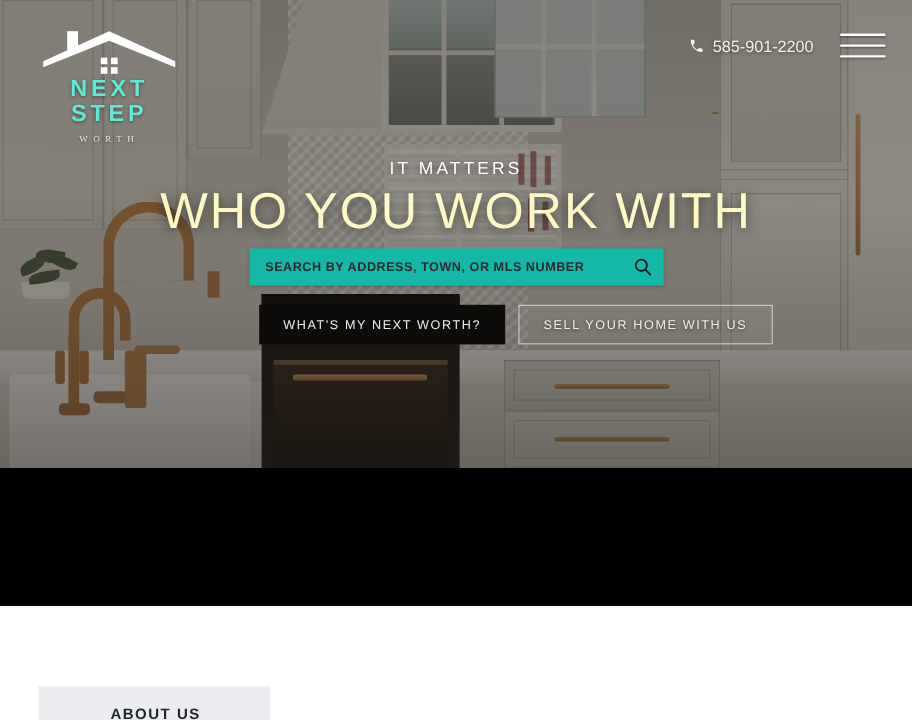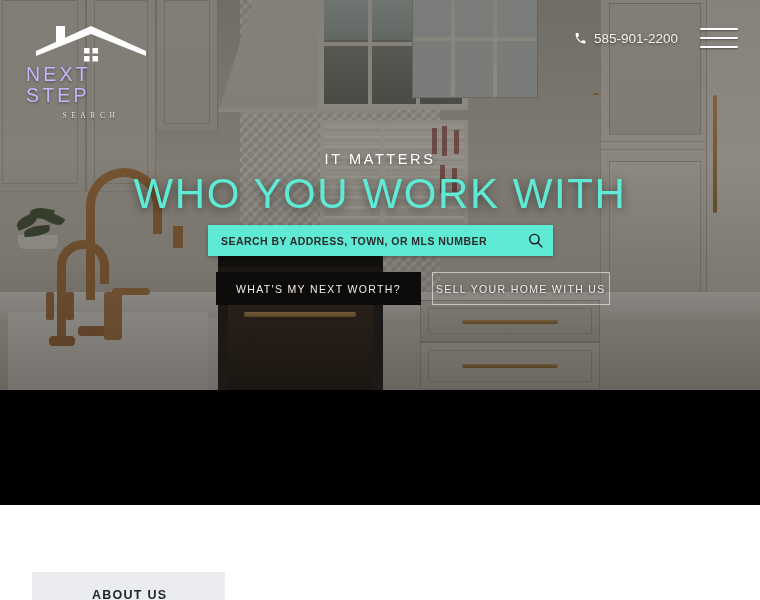--- a/index.html
+++ b/index.html
@@ -129,72 +129,72 @@
   .fridge {
     position:absolute; left:706px; top:-5px; width:60px; height:395px;
     background:linear-gradient(180deg,#e2ded5,#d0cbc1);
     border-left:1px solid rgba(120,115,105,.40);
   }
 
   
   .logo { position:absolute; left:26px; top:24px; width:130px; }
   .logo-mark { width:118px; height:42px; display:block; margin:0 auto; }
   .logo-name {
-    text-align:left; color:#c4b5fd; font-size:19.5px; letter-spacing:3.2px;
-    font-weight:400; line-height:1.1; margin-top:-2px;
+    text-align:center; color:#5eead4; font-size:19.5px; letter-spacing:3.2px;
+    font-weight:700; line-height:1.1; margin-top:-2px;
     text-shadow:0 1px 3px rgba(0,0,0,.45);
   }
   .logo-sub {
     text-align:center; color:#e6e3dc; font-size:7.5px; letter-spacing:4.6px;
     font-family:"Liberation Serif", serif; margin-top:4px;
     text-shadow:0 1px 2px rgba(0,0,0,.5);
   }
   .hdr-right { position:absolute; right:22px; top:28px; display:flex; align-items:center; gap:22px; }
   .phone { display:flex; align-items:center; gap:7px; color:#f3f1ec; font-size:13.5px;
            text-decoration:none; text-shadow:0 1px 3px rgba(0,0,0,.5); }
   .phone svg { width:13px; height:13px; display:block; }
   .burger { width:38px; display:flex; flex-direction:column; gap:7px; cursor:pointer; }
   .burger i { display:block; height:2px; background:#fff; border-radius:1px;
               box-shadow:0 1px 2px rgba(0,0,0,.4); }
 
   
-  .hero-content { position:absolute; left:0; top:18px; width:760px; height:390px;border-radius:20px; }
+  .hero-content { position:absolute; left:0; top:0; width:760px; height:390px;border-radius:20px; }
   .eyebrow {
     position:absolute; left:0; right:0; top:133px; text-align:center;
     color:#fff; font-size:14.5px; letter-spacing:2.6px; font-weight:400;
     text-shadow:0 1px 6px rgba(0,0,0,.55);
   }
   .headline {
     position:absolute; left:0; right:0; top:152px; text-align:center;
-    color:#5eead4; font-size:42px; letter-spacing:1.6px; font-weight:400;
+    color:#fef9c3; font-size:42px; letter-spacing:1.6px; font-weight:400;
     text-shadow:0 2px 10px rgba(0,0,0,.5);
   }
   .searchbar {
     position:absolute; left:208px; top:207px; width:345px; height:31px;
-    background:#5eead4; display:flex; align-items:center;
+    background:#14b8a6; display:flex; align-items:center;
     box-shadow:0 1px 4px rgba(0,0,0,.3);
   }
   .searchbar input {
     flex:1; border:0; outline:0; background:transparent; height:100%;
     padding:0 10px 0 13px; font-family:"Liberation Sans",sans-serif;
     font-size:10.5px; letter-spacing:.45px; font-weight:700; color:#222;
   }
   .searchbar input::placeholder { color:#2b2b2b; opacity:1; }
   .search-btn { width:36px; height:100%; display:flex; align-items:center;
                 justify-content:center; background:transparent; border:0; cursor:pointer; }
   .search-btn svg { width:17px; height:17px; }
 
   .cta-row { position:absolute; left:216px; top:254px; display:flex; }
   .cta {
     height:33px; display:flex; align-items:center; justify-content:center;
     color:#efede8; font-size:10.5px; letter-spacing:1.35px; font-weight:400;
     cursor:pointer; white-space:nowrap;
   }
   .cta-solid { background:#0d0c0b; padding:0 20px; }
-  .cta-ghost { border:1px solid rgba(255,255,255,.55); padding:0 3px; margin-left:11px;
+  .cta-ghost { border:1px solid rgba(255,255,255,.55); padding:0 20px; margin-left:11px;
                background:rgba(255,255,255,.04); text-shadow:0 1px 3px rgba(0,0,0,.55); }
 
   
   .band { position:absolute; left:0; top:390px; width:760px; height:115px; background:#000; }
 
   
   .bottom { position:absolute; left:0; top:505px; width:760px; height:95px; background:#fff; }
   .about-box {
     position:absolute; left:32px; top:572px; width:193px; height:46px;
     background:#ebecf0; display:flex; align-items:center;
@@ -305,21 +305,21 @@
     <div class="logo">
       <svg class="logo-mark" viewBox="0 0 118 42">
         <rect x="24" y="2" width="9" height="16" fill="#ffffff"></rect>
         <path d="M59 2 L114 27 L114 32 L59 10 L4 32 L4 27 Z" fill="#ffffff"></path>
         <rect x="52" y="24" width="5.5" height="5.5" fill="#ffffff"></rect>
         <rect x="60.5" y="24" width="5.5" height="5.5" fill="#ffffff"></rect>
         <rect x="52" y="32" width="5.5" height="5.5" fill="#ffffff"></rect>
         <rect x="60.5" y="32" width="5.5" height="5.5" fill="#ffffff"></rect>
       </svg>
       <div class="logo-name">NEXT STEP</div>
-      <div class="logo-sub">SEARCH</div>
+      <div class="logo-sub">WORTH</div>
     </div>
 
     <div class="hdr-right">
       <a class="phone" href="#">
         <svg viewBox="0 0 24 24" fill="#ffffff">
           <path d="M6.6 10.8c1.4 2.8 3.8 5.1 6.6 6.6l2.2-2.2c.3-.3.7-.4 1-.2 1.2.4 2.4.6 3.6.6.6 0 1 .4 1 1V20c0 .6-.4 1-1 1C11 21 3 13 3 3c0-.6.4-1 1-1h3.5c.6 0 1 .4 1 1 0 1.3.2 2.5.6 3.6.1.4 0 .8-.2 1l-2.3 2.2z"></path>
         </svg>
         <span>585-901-2200</span>
       </a>
       <div class="burger">

